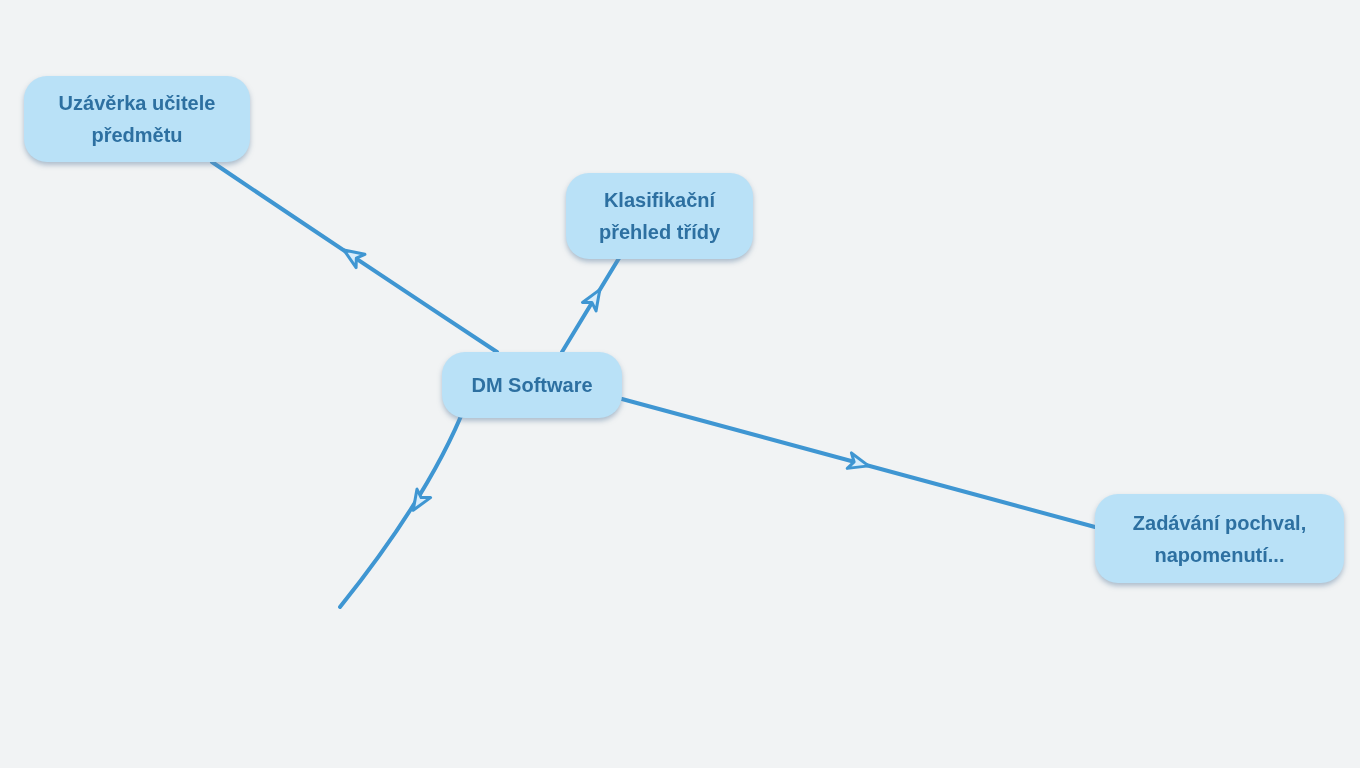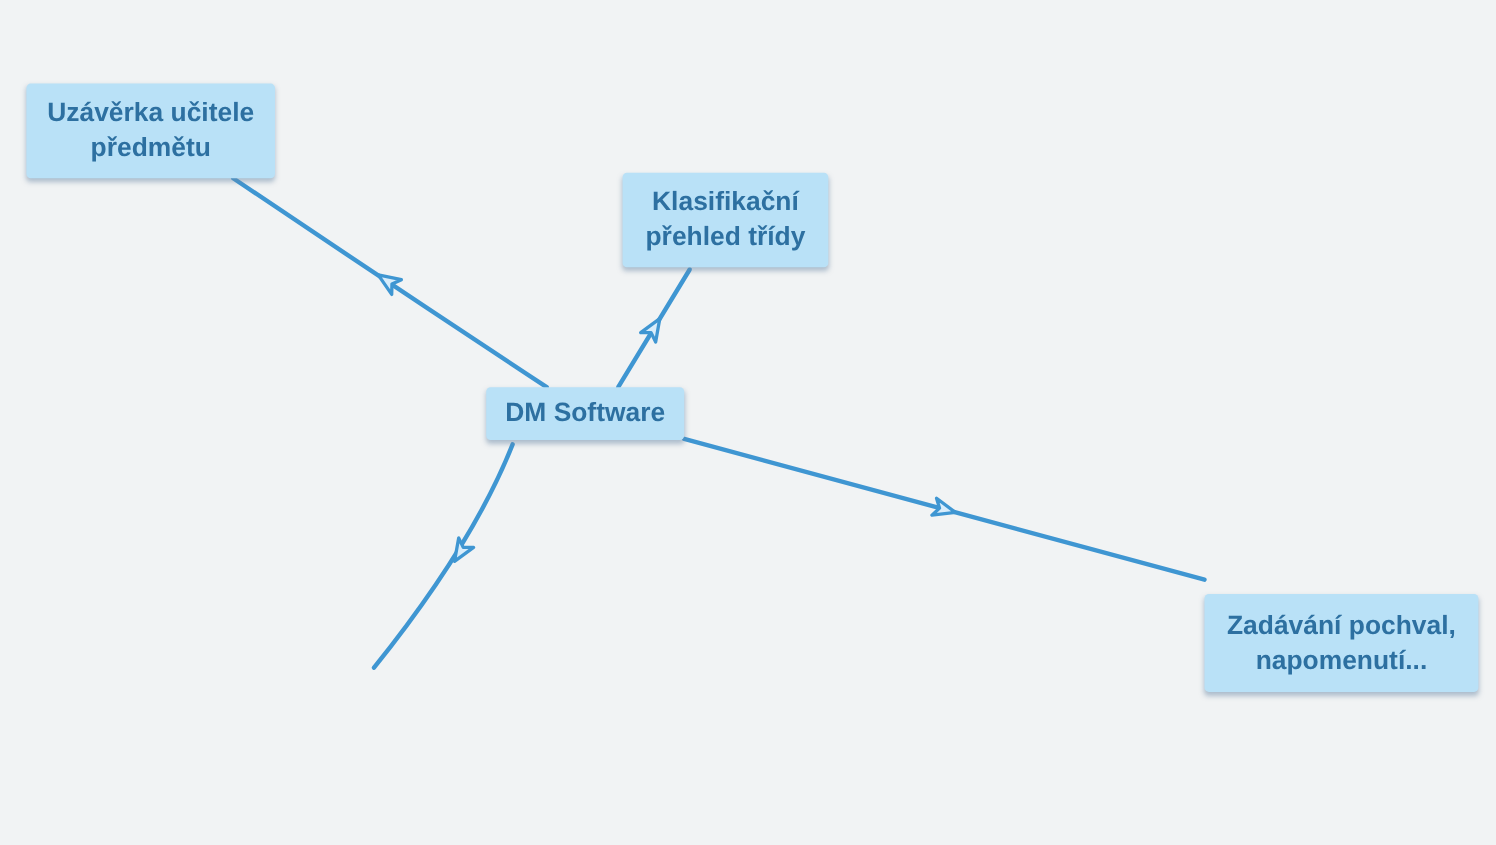--- a/index.html
+++ b/index.html
@@ -38,34 +38,34 @@
   }
   .node {
     position: absolute;
     display: flex;
     align-items: center;
     justify-content: center;
     text-align: center;
     box-sizing: border-box;
     padding: 2px 4px;
     background: #b9e1f7;
-    border-radius: 4px;
+    border-radius: 23px;
     color: #2d70a1;
     font-weight: bold;
-    font-size: 24px;
+    font-size: 20px;
     line-height: 32px;
     white-space: pre-line;
     box-shadow: 0 3px 5px rgba(105, 135, 165, 0.5);
     cursor: default;
   }
-  #node-dm          { left: 442px;  top: 352px; width: 180px; height: 48px; }
+  #node-dm          { left: 442px;  top: 352px; width: 180px; height: 66px; }
   #node-uzaverka    { left: 24px;   top: 76px;  width: 226px; height: 86px; }
-  #node-klasifikacni{ left: 566px;  top: 157px; width: 187px; height: 86px; }
+  #node-klasifikacni{ left: 566px;  top: 173px; width: 187px; height: 86px; }
   #node-zprava      { left: 187px;  top: 607px; width: 216px; height: 89px; }
-  #node-zadavani    { left: 1095px; top: 540px; width: 249px; height: 89px; }
+  #node-zadavani    { left: 1095px; top: 494px; width: 249px; height: 89px; }
 </style>
 </head>
 <body>
 
 <div class="canvas">
 
   <svg class="edge-layer" viewBox="0 0 1360 768" width="1360" height="768">
 
     <path class="edge" d="M 497 352 Q 350 255 212 162"></path>
     <path class="arrowhead" d="M 11 0 L -9 -8 L -4 0 L -9 8 Z" transform="translate(353,256) rotate(-146.5)"></path>

